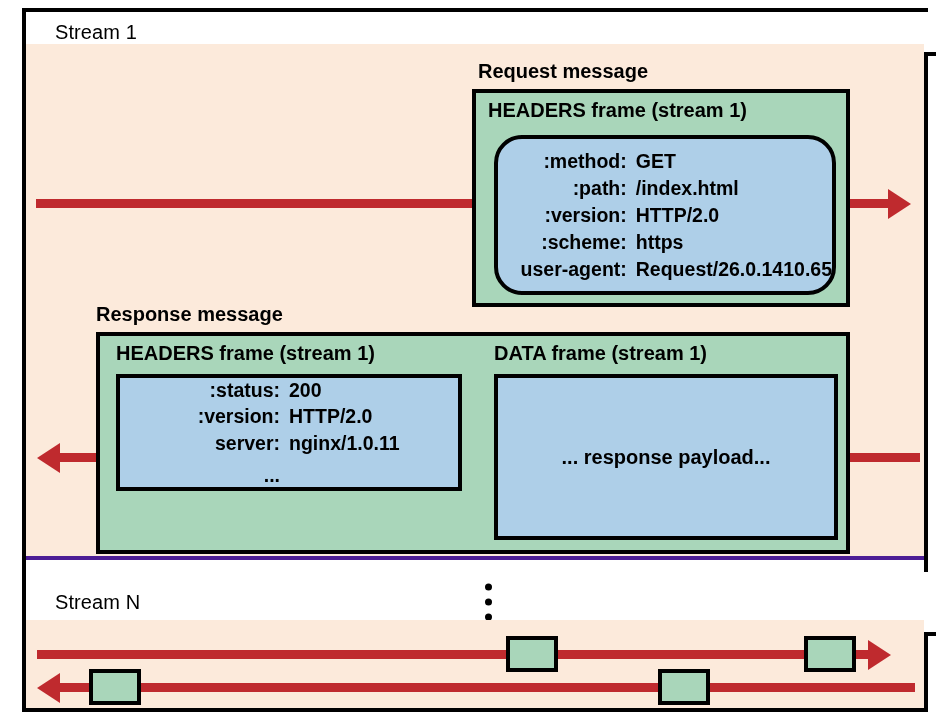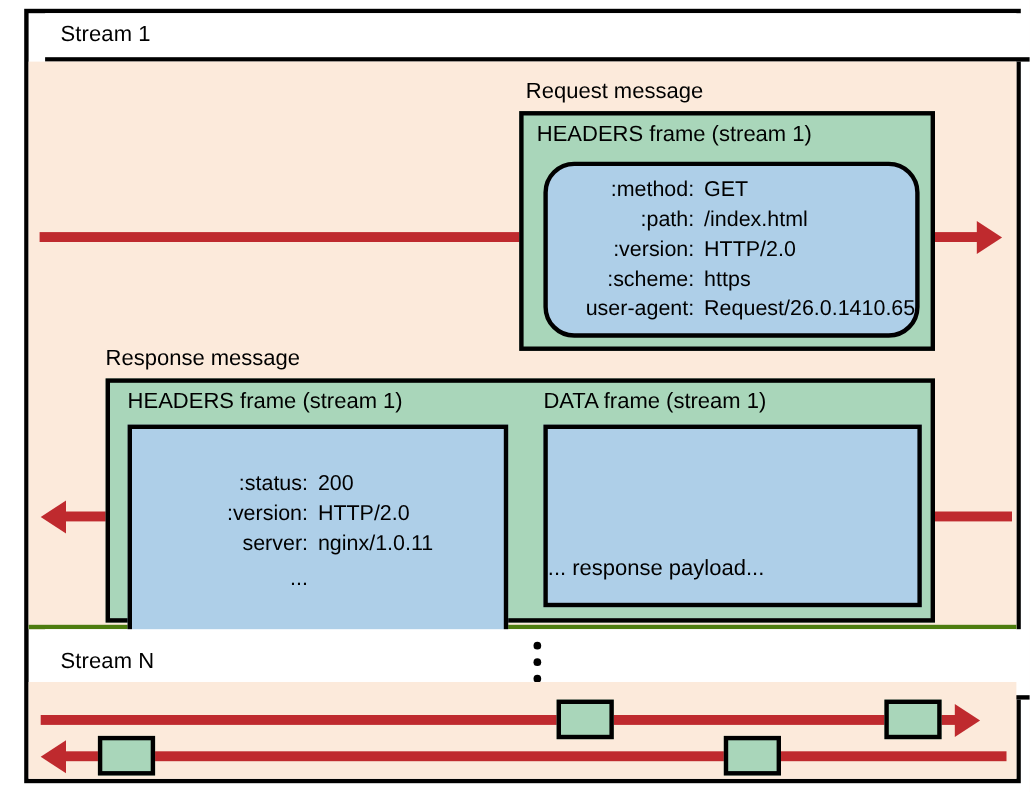--- a/index.html
+++ b/index.html
@@ -74,21 +74,21 @@
   }
 
   
   .stream-body {
     position: absolute;
     left: 0;
     width: 100%;
     background: #fceadb;
     box-sizing: border-box;
   }
-  #stream1-body { top: 44px; height: 516px; border-bottom: 4px solid #4d7c0f; }
+  #stream1-body { top: 32px; height: 516px; border-bottom: 4px solid #4c1d95; font-weight: bold; }
   #streamN-body { top: 608px; height: 88px; }
 
   
   .flow-line {
     position: absolute;
     height: 9px;
     background: #bf2a2e;
   }
   .arrow-head {
     position: absolute;
@@ -157,24 +157,23 @@
     text-align: center;
     padding-top: 6px !important;
   }
 
   .payload-text {
     position: absolute;
     left: 0;
     top: 50%;
     transform: translateY(-50%);
     width: 100%;
-    text-align: left;
+    text-align: center;
     font-size: 20px;
     color: #000000;
-    margin-top: 48px;
   }
 
   
   .frame-chip {
     position: absolute;
     background: #a9d6ba;
     border: 4px solid #000000;
     box-sizing: border-box;
   }
 </style>
@@ -231,21 +230,21 @@
           </table>
         </div>
       </div>
 
       <div class="msg-caption" style="left:70px; top:259px;">Response message</div>
 
       <div class="frame-green" style="left:70px; top:288px; width:754px; height:222px;">
 
         <div style="position:absolute; left:16px; top:0; width:346px; height:100%;">
           <div class="frame-title" style="left:0;">HEADERS frame (stream 1)</div>
-          <div class="box-blue" style="left:0; top:38px; width:346px; height:194px;">
+          <div class="box-blue" style="left:0; top:38px; width:346px; height:117px;">
             <table class="kv-table">
               <tbody>
                 <tr>
                   <td class="kv-key">:status:</td>
                   <td class="kv-val">200</td>
                 </tr>
                 <tr>
                   <td class="kv-key">:version:</td>
                   <td class="kv-val">HTTP/2.0</td>
                 </tr>

